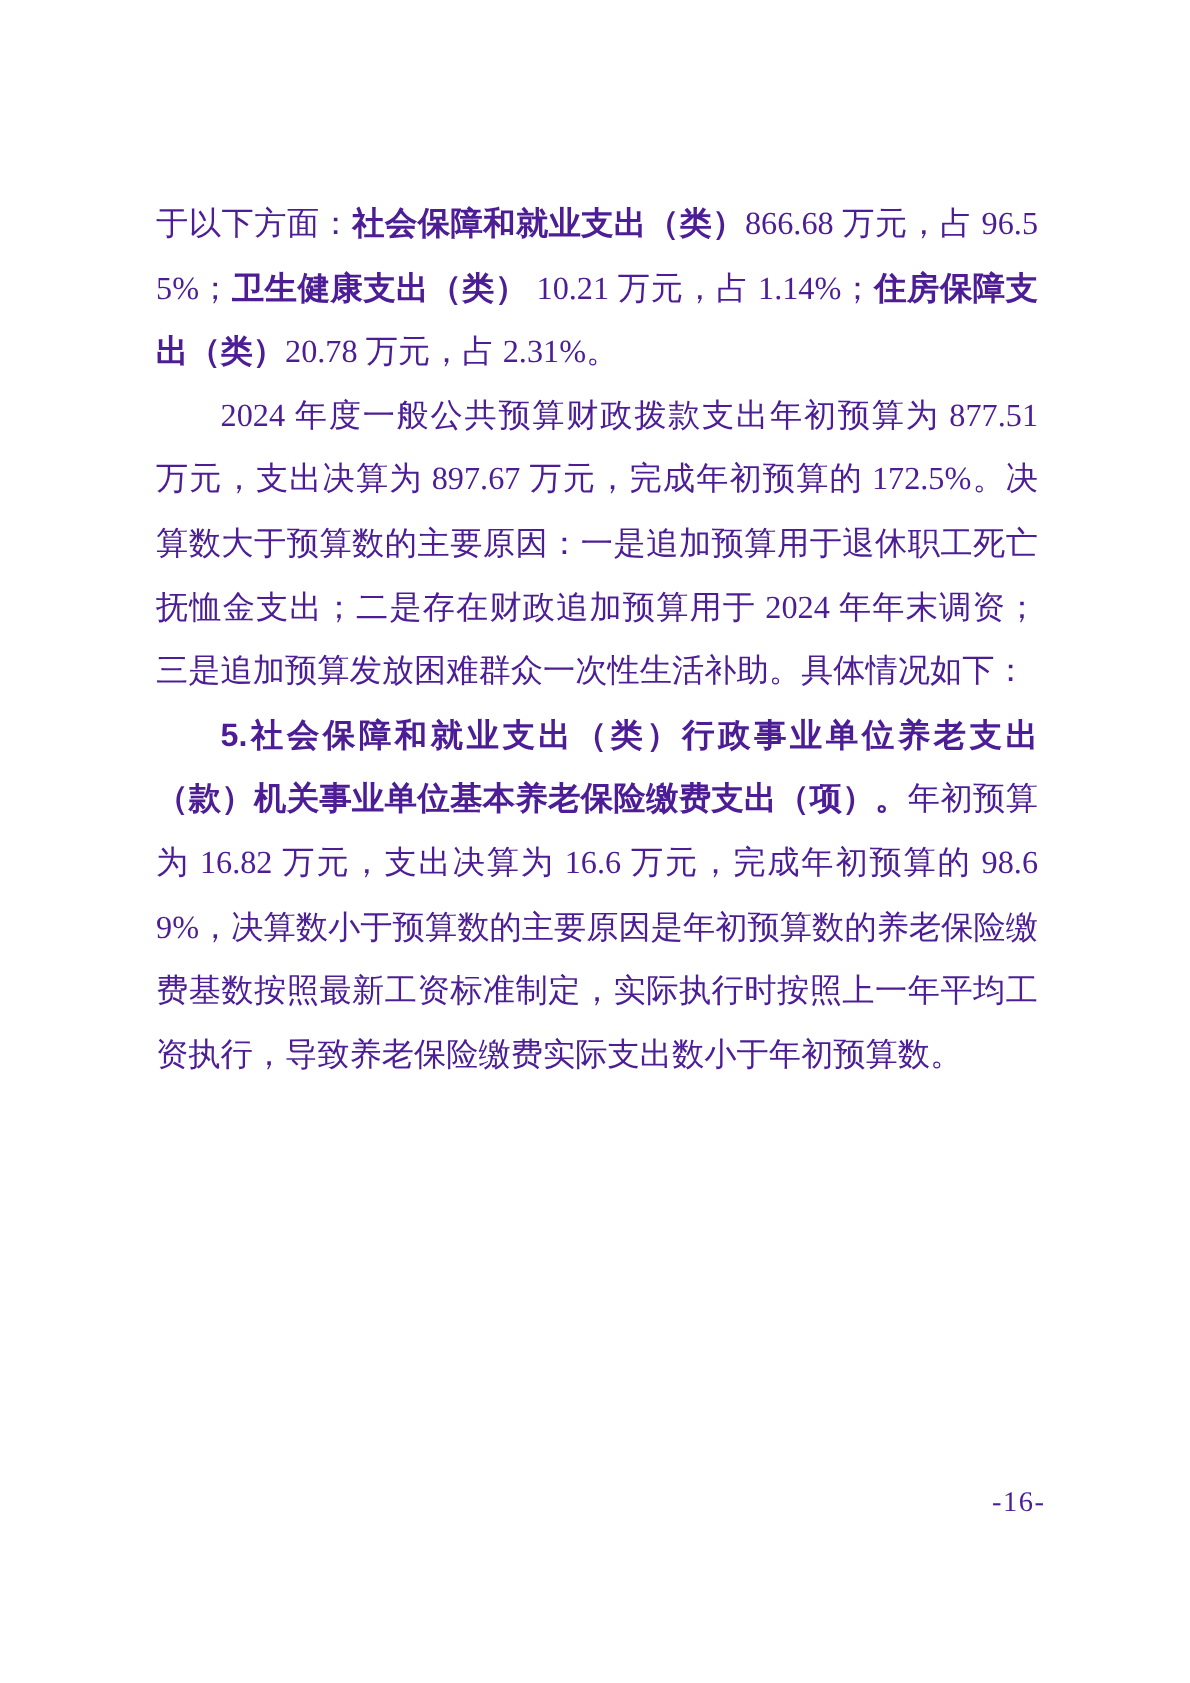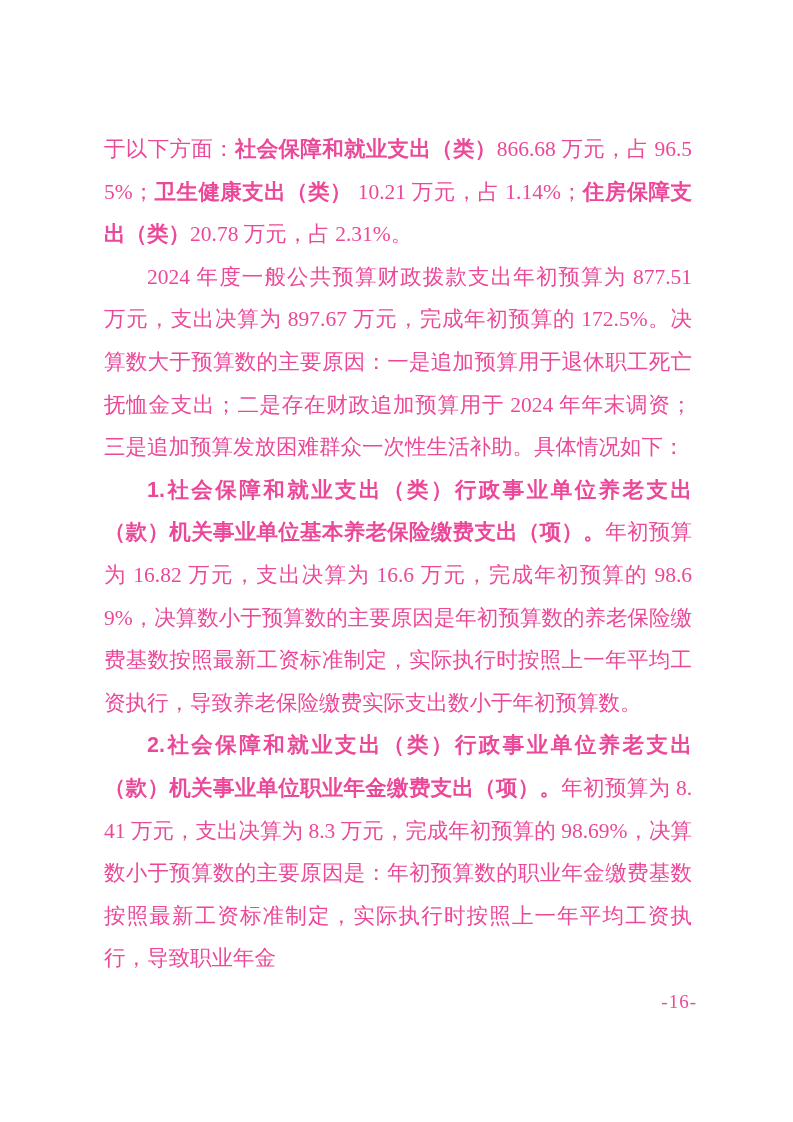--- a/index.html
+++ b/index.html
@@ -5,21 +5,21 @@
   html, body {
     margin: 0;
     padding: 0;
     background: #ffffff;
   }
   .page {
     position: relative;
     width: 793px;
     height: 1122px;
     background: #ffffff;
-    color: #ec4899;
+    color: #4c1d95;
     font-family: "Liberation Serif", "DejaVu Serif", serif;
     overflow: hidden;
   }
   .content {
     position: absolute;
     left: 104px;
     top: 128px;
     width: 588px;
   }
   p.para {
@@ -51,18 +51,17 @@
   }
 </style>
 </head>
 <body>
 
 <div class="page">
   <div class="content">
     <div>
         <p class="para"><span class="seg-r">于以下方面：</span><span class="seg-b">社会保障和就业支出（类）</span><span class="seg-r">866.68 万元，占 96.55%；</span><span class="seg-b">卫生健康支出（类）</span><span class="seg-r"> 10.21 万元，占 1.14%；</span><span class="seg-b">住房保障支出（类）</span><span class="seg-r">20.78 万元，占 2.31%。</span></p>
         <p class="para indent"><span class="seg-r">2024 年度一般公共预算财政拨款支出年初预算为 877.51 万元，支出决算为 897.67 万元，完成年初预算的 172.5%。决算数大于预算数的主要原因：一是追加预算用于退休职工死亡抚恤金支出；二是存在财政追加预算用于 2024 年年末调资；三是追加预算发放困难群众一次性生活补助。具体情况如下：</span></p>
-        <p class="para indent"><span class="seg-b">1.社会保障和就业支出（类）行政事业单位养老支出（款）机关事业单位基本养老保险缴费支出（项）。</span><span class="seg-r">年初预算为 16.82 万元，支出决算为 16.6 万元，完成年初预算的 98.69%，决算数小于预算数的主要原因是年初预算数的养老保险缴费基数按照最新工资标准制定，实际执行时按照上一年平均工资执行，导致养老保险缴费实际支出数小于年初预算数。</span></p>
-        <p class="para indent"><span class="seg-b">2.社会保障和就业支出（类）行政事业单位养老支出（款）机关事业单位职业年金缴费支出（项）。</span><span class="seg-r">年初预算为 8.41 万元，支出决算为 8.3 万元，完成年初预算的 98.69%，决算数小于预算数的主要原因是：年初预算数的职业年金缴费基数按照最新工资标准制定，实际执行时按照上一年平均工资执行，导致职业年金</span></p>
+        <p class="para indent"><span class="seg-b">5.社会保障和就业支出（类）行政事业单位养老支出（款）机关事业单位基本养老保险缴费支出（项）。</span><span class="seg-r">年初预算为 16.82 万元，支出决算为 16.6 万元，完成年初预算的 98.69%，决算数小于预算数的主要原因是年初预算数的养老保险缴费基数按照最新工资标准制定，实际执行时按照上一年平均工资执行，导致养老保险缴费实际支出数小于年初预算数。</span></p>
       </div>
   </div>
   <div class="pagenum">-16-</div>
 </div>
 
 </body></html>

